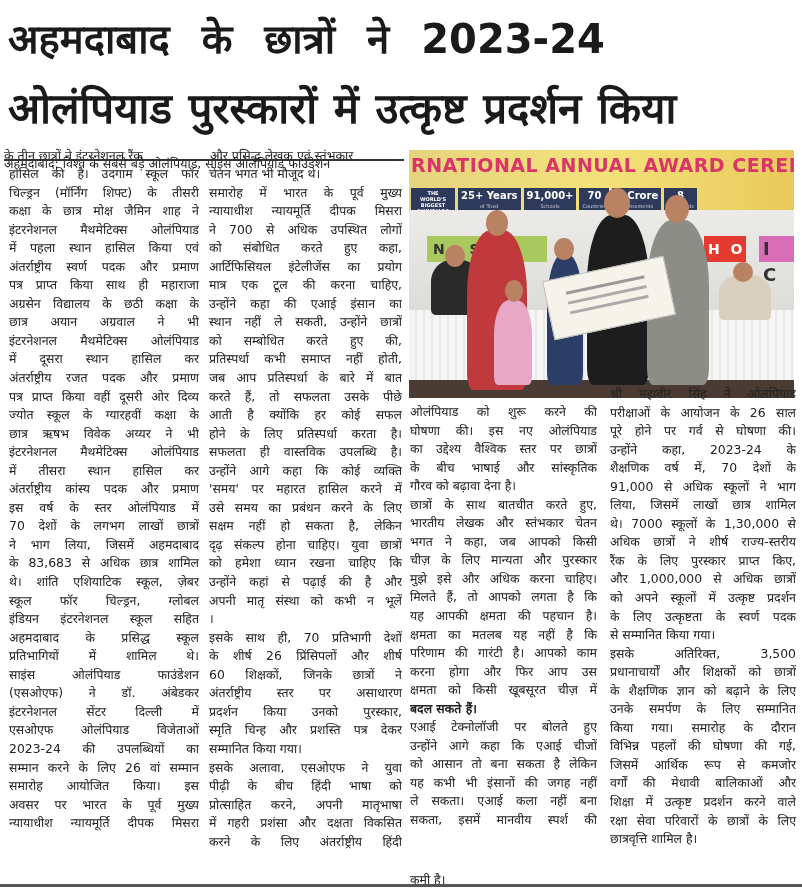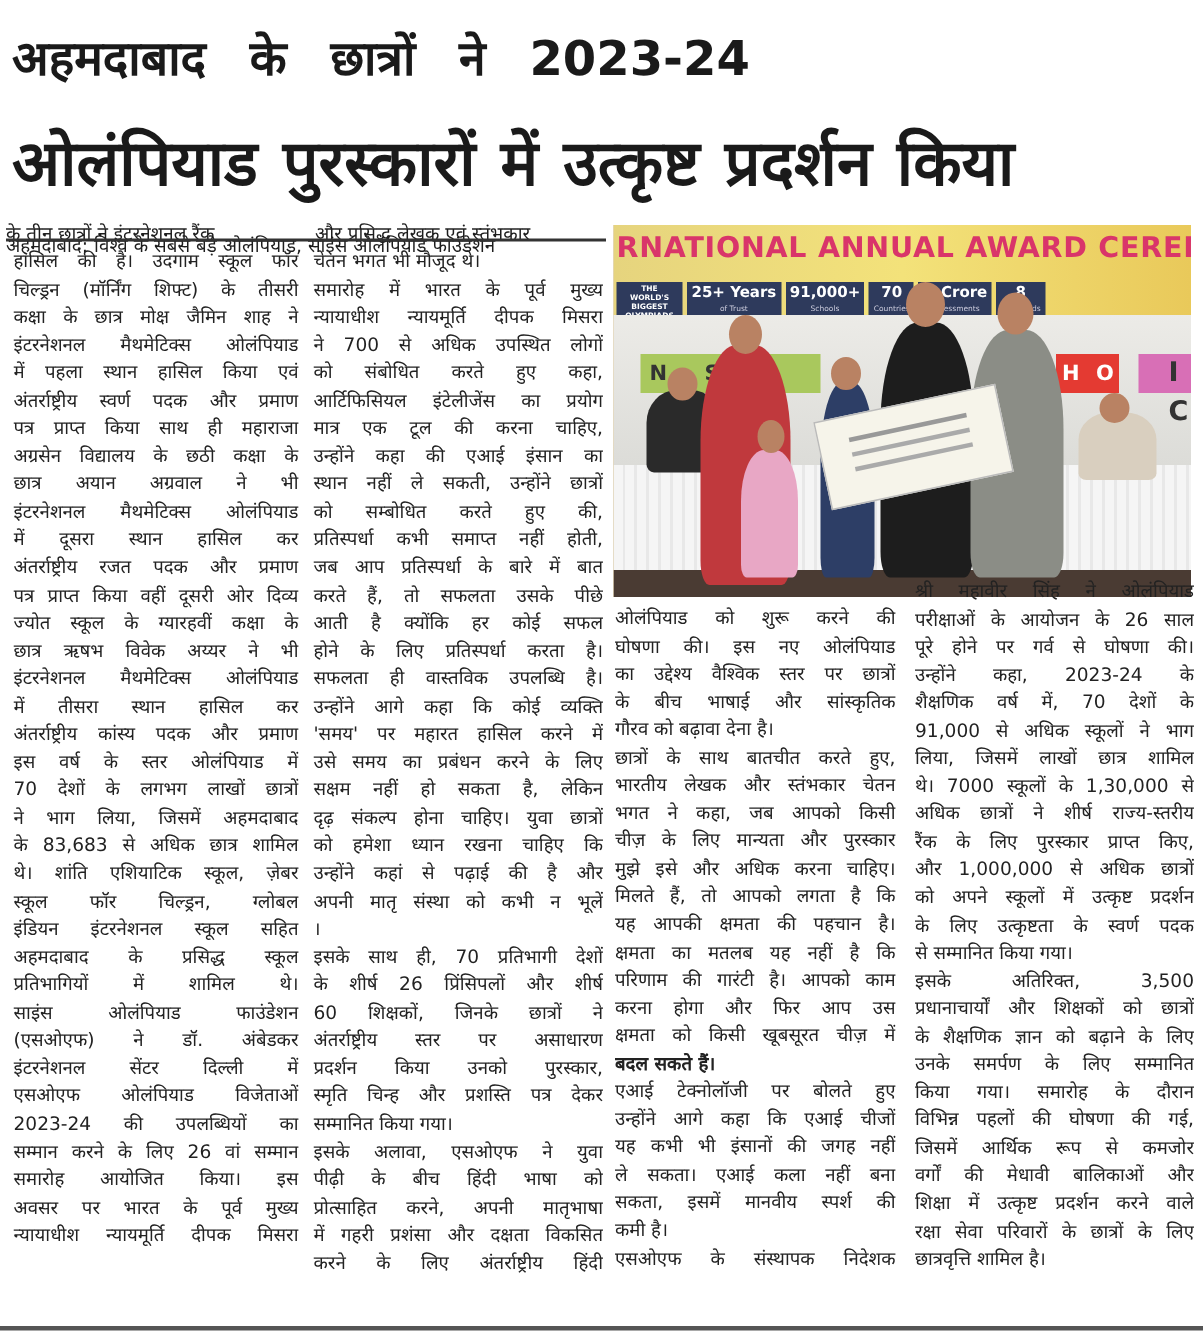--- a/index.html
+++ b/index.html
@@ -1,20 +1,20 @@
 <!DOCTYPE html>
 <html><head>
   <meta charset="utf-8">
   <style>
     * { box-sizing: border-box; margin: 0; padding: 0; }
     html, body { width: 802px; height: 891px; background: #ffffff; overflow: hidden; }
     body { position: relative; font-family: "DejaVu Sans", sans-serif; color: #1d1d1d; }
 
     .headline { position: absolute; left: 8px; width: 790px; font-family: "DejaVu Sans", sans-serif; font-weight: bold; color: #1a1a1a; white-space: nowrap; letter-spacing: 0px; }
-    .headline.l1 { top: 6px; font-size: 32px; line-height: 66px; word-spacing: 18px; }
+    .headline.l1 { top: 6px; font-size: 40px; line-height: 66px; word-spacing: 18px; }
     .headline.l2 { top: 76px; font-size: 42px; line-height: 66px; word-spacing: 2px; }
 
     .overlap-line { position: absolute; left: 4px; top: 148px; width: 400px; height: 28px; overflow: hidden; }
     .overlap-line span { position: absolute; left: 0; top: 0; white-space: nowrap; font-size: 12.5px; line-height: 14px; }
     .overlap-line .a { top: 1px; }
     .overlap-line .b { top: 9px; }
     .overlap-line .a2 { left: 206px; top: 1px; text-align: center; }
     .overlap-line .strike { position: absolute; left: 0; right: 0; top: 11px; height: 1.5px; background: #333; }
 
     .col { position: absolute; font-size: 12.4px; line-height: 18.55px; color: #222; text-align: justify; }
@@ -27,21 +27,21 @@
 
     .photo { position: absolute; left: 409px; top: 150px; width: 385px; height: 248px; overflow: hidden; background: #c9b27a; }
     .photo .banner-top { position: absolute; left: 0; top: 0; width: 100%; height: 60px; background: linear-gradient(90deg, #e6d47e 0%, #f3e27a 50%, #e9c95a 100%); }
     .photo .banner-title { position: absolute; left: 2px; top: 4px; font-family: "DejaVu Sans", sans-serif; font-weight: bold; font-size: 19px; color: #d9356a; letter-spacing: 0.5px; white-space: nowrap; }
     .photo .stats { position: absolute; left: 2px; top: 38px; display: flex; gap: 3px; }
     .photo .stat { background: #2e3a5c; color: #fff; font-size: 10px; font-weight: bold; padding: 2px 3px; height: 22px; line-height: 11px; text-align: center; white-space: nowrap; }
     .photo .stat small { display: block; font-size: 5px; font-weight: normal; color: #ccd; }
     .photo .backdrop { position: absolute; left: 0; top: 60px; width: 100%; height: 100px; background: linear-gradient(180deg, #ecebe7, #dcdcd8); }
     .photo .nso { position: absolute; left: 18px; top: 86px; width: 120px; height: 26px; background: #a9c85d; color: #333; font-size: 14px; font-weight: bold; letter-spacing: 10px; padding-left: 6px; line-height: 26px; }
     .photo .imo { position: absolute; left: 295px; top: 86px; width: 42px; height: 26px; background: #e43a32; color: #ffffff; font-size: 14px; font-weight: bold; letter-spacing: 3px; padding-left: 4px; line-height: 26px; }
-    .photo .ics { position: absolute; left: 350px; top: 86px; width: 40px; height: 26px; background: #d86fb6; color: #333; font-size: 18px; font-weight: bold; letter-spacing: 6px; padding-left: 20px; line-height: 26px; }
+    .photo .ics { position: absolute; left: 350px; top: 86px; width: 40px; height: 26px; background: #d86fb6; color: #333; font-size: 18px; font-weight: bold; letter-spacing: 6px; padding-left: 4px; line-height: 26px; }
     .photo .table-cloth { position: absolute; left: 0; top: 160px; width: 100%; height: 70px; background: repeating-linear-gradient(90deg, #f5f5f5 0 6px, #e8e8e8 6px 8px); }
     .photo .floor { position: absolute; left: 0; top: 230px; width: 100%; height: 18px; background: #4a3b33; }
     .photo .person { position: absolute; border-radius: 40% 40% 10% 10%; }
     .photo .head { position: absolute; border-radius: 50%; background: #b98263; }
     .photo .cheque { position: absolute; left: 138px; top: 118px; width: 124px; height: 60px; background: #f6f4ea; border: 1px solid #bbb; transform: rotate(-12deg); }
     .photo .cheque::before { content: ""; position: absolute; left: 20px; top: 14px; width: 80px; height: 3px; background: #999; box-shadow: 0 10px 0 #aaa, 0 20px 0 #aaa; }
 
     .bottom-rule { position: absolute; left: 0; top: 884px; width: 802px; height: 3px; background: #555; }
   </style>
 </head>
@@ -185,24 +185,25 @@
     <span class="line">मुझे इसे और अधिक करना चाहिए।</span>
     <span class="line">मिलते हैं, तो आपको लगता है कि</span>
     <span class="line">यह आपकी क्षमता की पहचान है।</span>
     <span class="line">क्षमता का मतलब यह नहीं है कि</span>
     <span class="line">परिणाम की गारंटी है। आपको काम</span>
     <span class="line">करना होगा और फिर आप उस</span>
     <span class="line">क्षमता को किसी खूबसूरत चीज़ में</span>
     <span class="line" style="text-align-last: left; font-weight: bold;">बदल सकते हैं।</span>
     <span class="line">एआई टेक्नोलॉजी पर बोलते हुए</span>
     <span class="line">उन्होंने आगे कहा कि एआई चीजों</span>
+    <span class="line">को आसान तो बना सकता है लेकिन</span>
     <span class="line">यह कभी भी इंसानों की जगह नहीं</span>
     <span class="line">ले सकता। एआई कला नहीं बना</span>
     <span class="line">सकता, इसमें मानवीय स्पर्श की</span>
-    <span class="line" style="text-align-last: left;">कमी है।</span>
+    <span class="line" style="text-align-last: left; margin-top: 41px;">कमी है।</span>
     <span class="line">एसओएफ के संस्थापक निदेशक</span>
   </div>
 <div class="col" id="col4">
     <span class="line">श्री महावीर सिंह ने ओलंपियाड</span>
     <span class="line">परीक्षाओं के आयोजन के 26 साल</span>
     <span class="line">पूरे होने पर गर्व से घोषणा की।</span>
     <span class="line">उन्होंने कहा, 2023-24 के</span>
     <span class="line">शैक्षणिक वर्ष में, 70 देशों के</span>
     <span class="line">91,000 से अधिक स्कूलों ने भाग</span>
     <span class="line">लिया, जिसमें लाखों छात्र शामिल</span>

